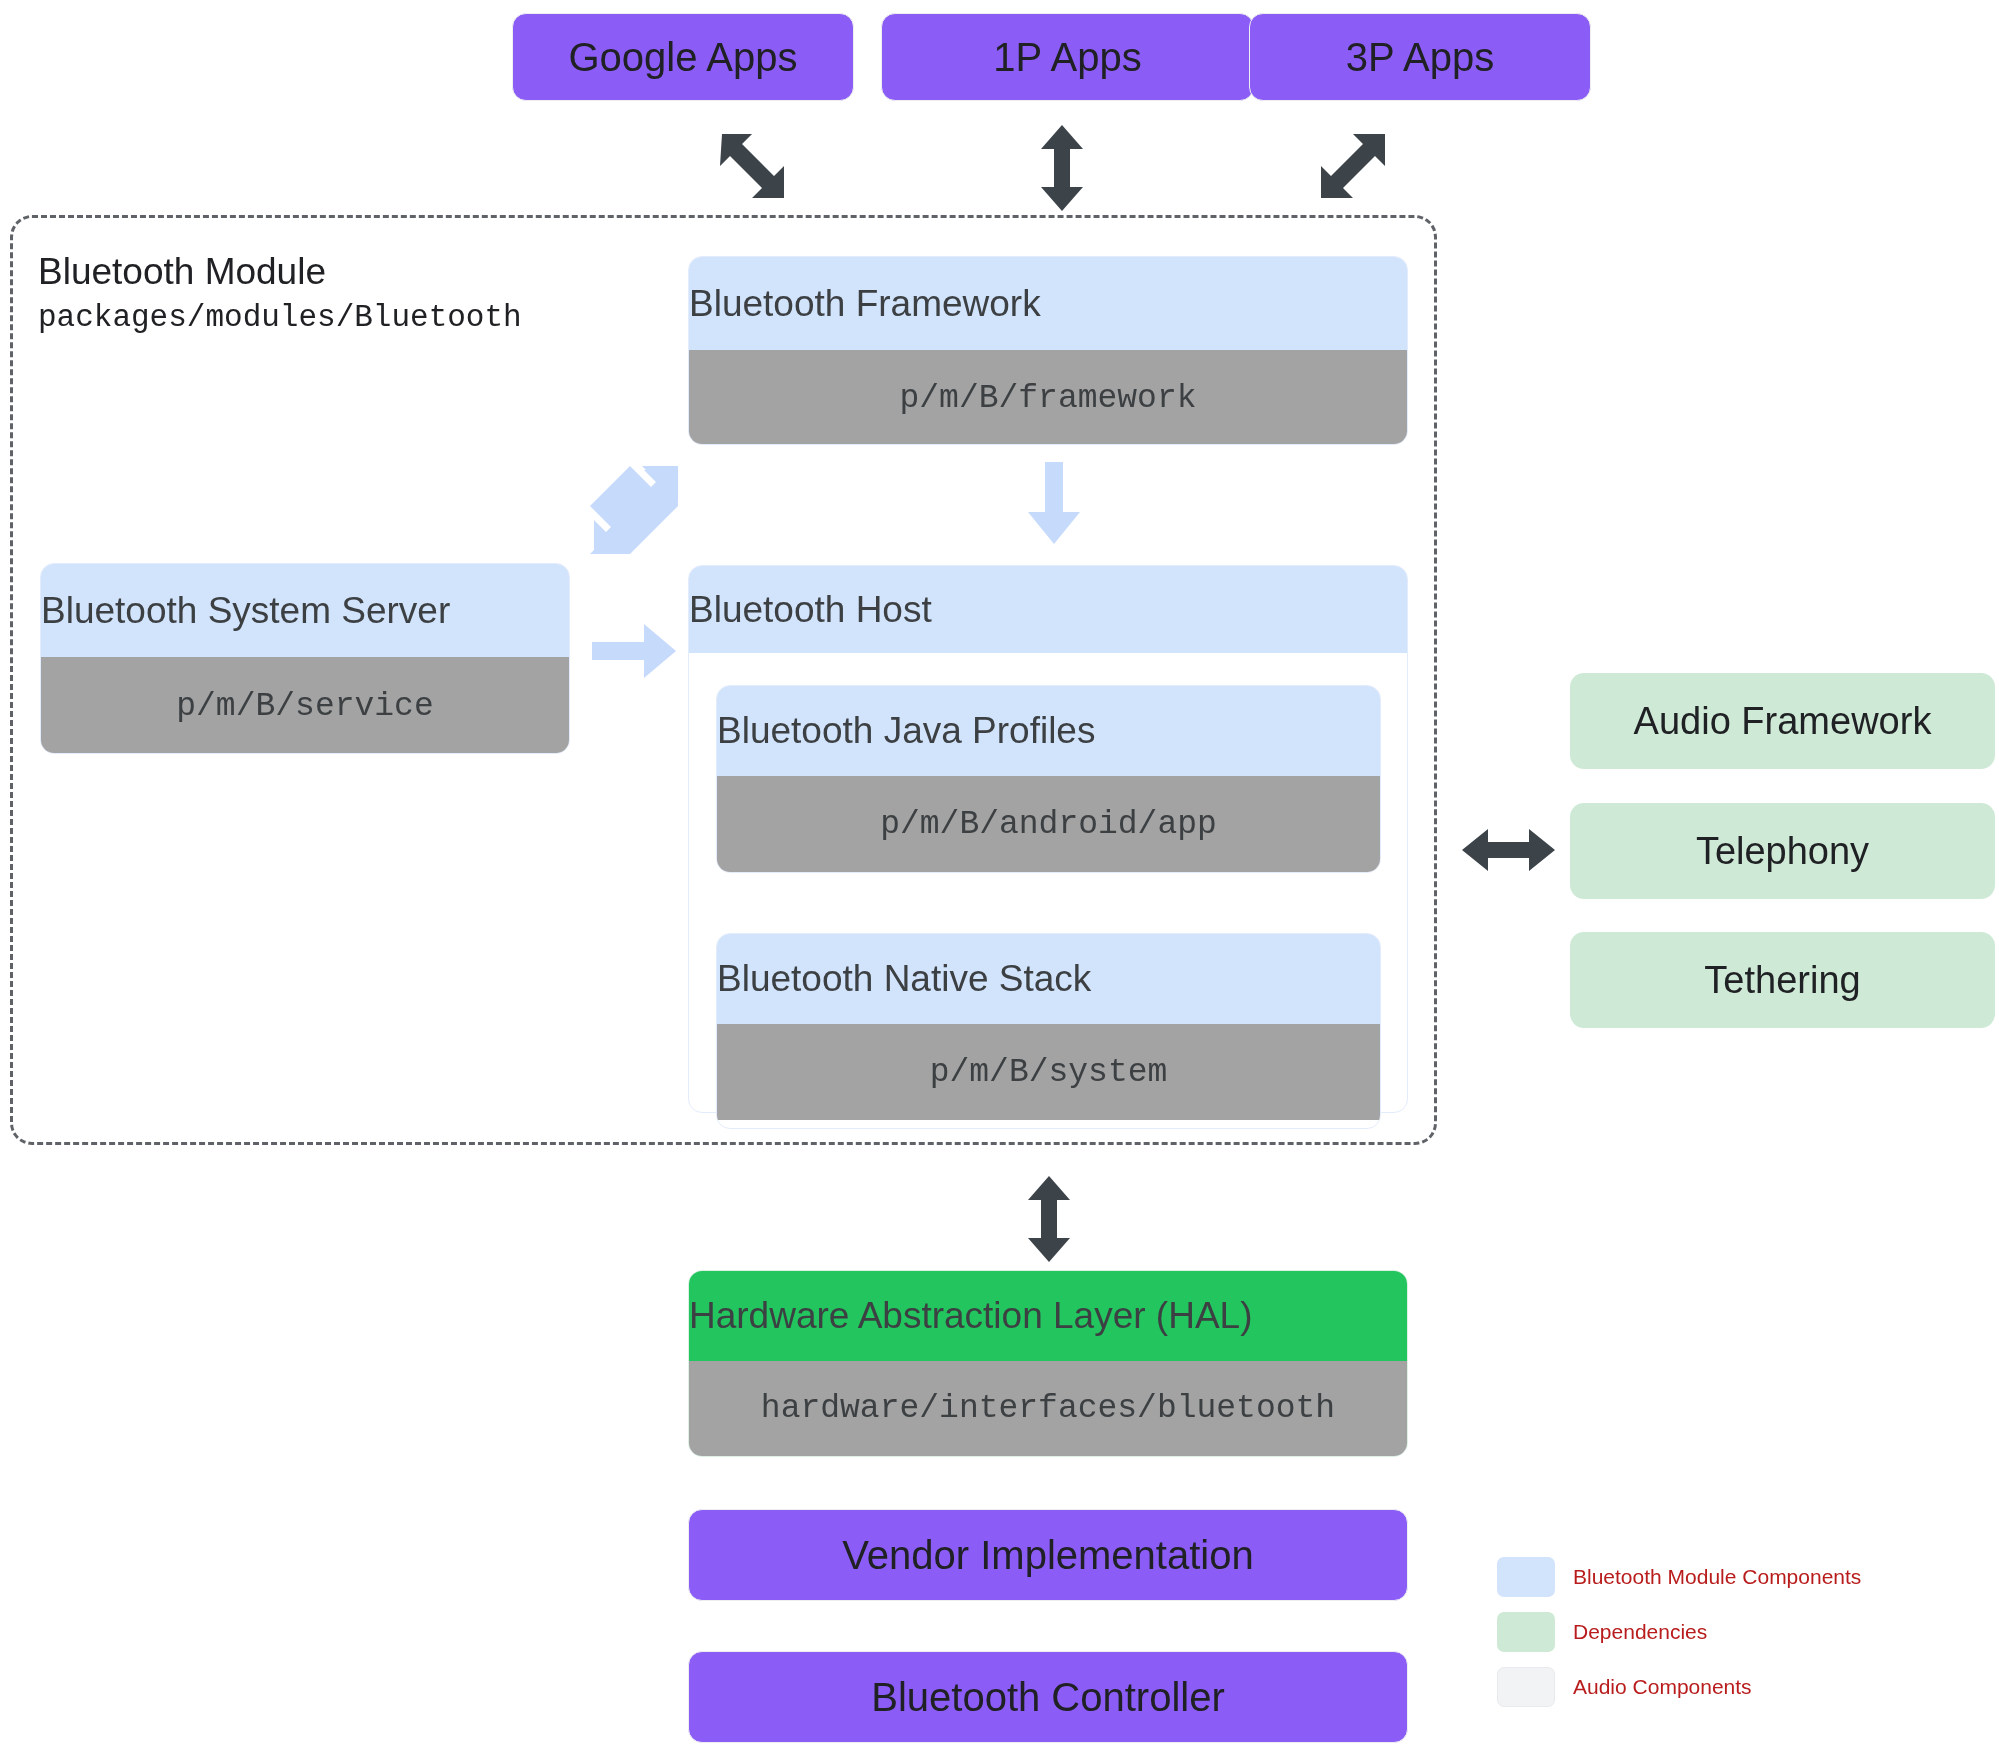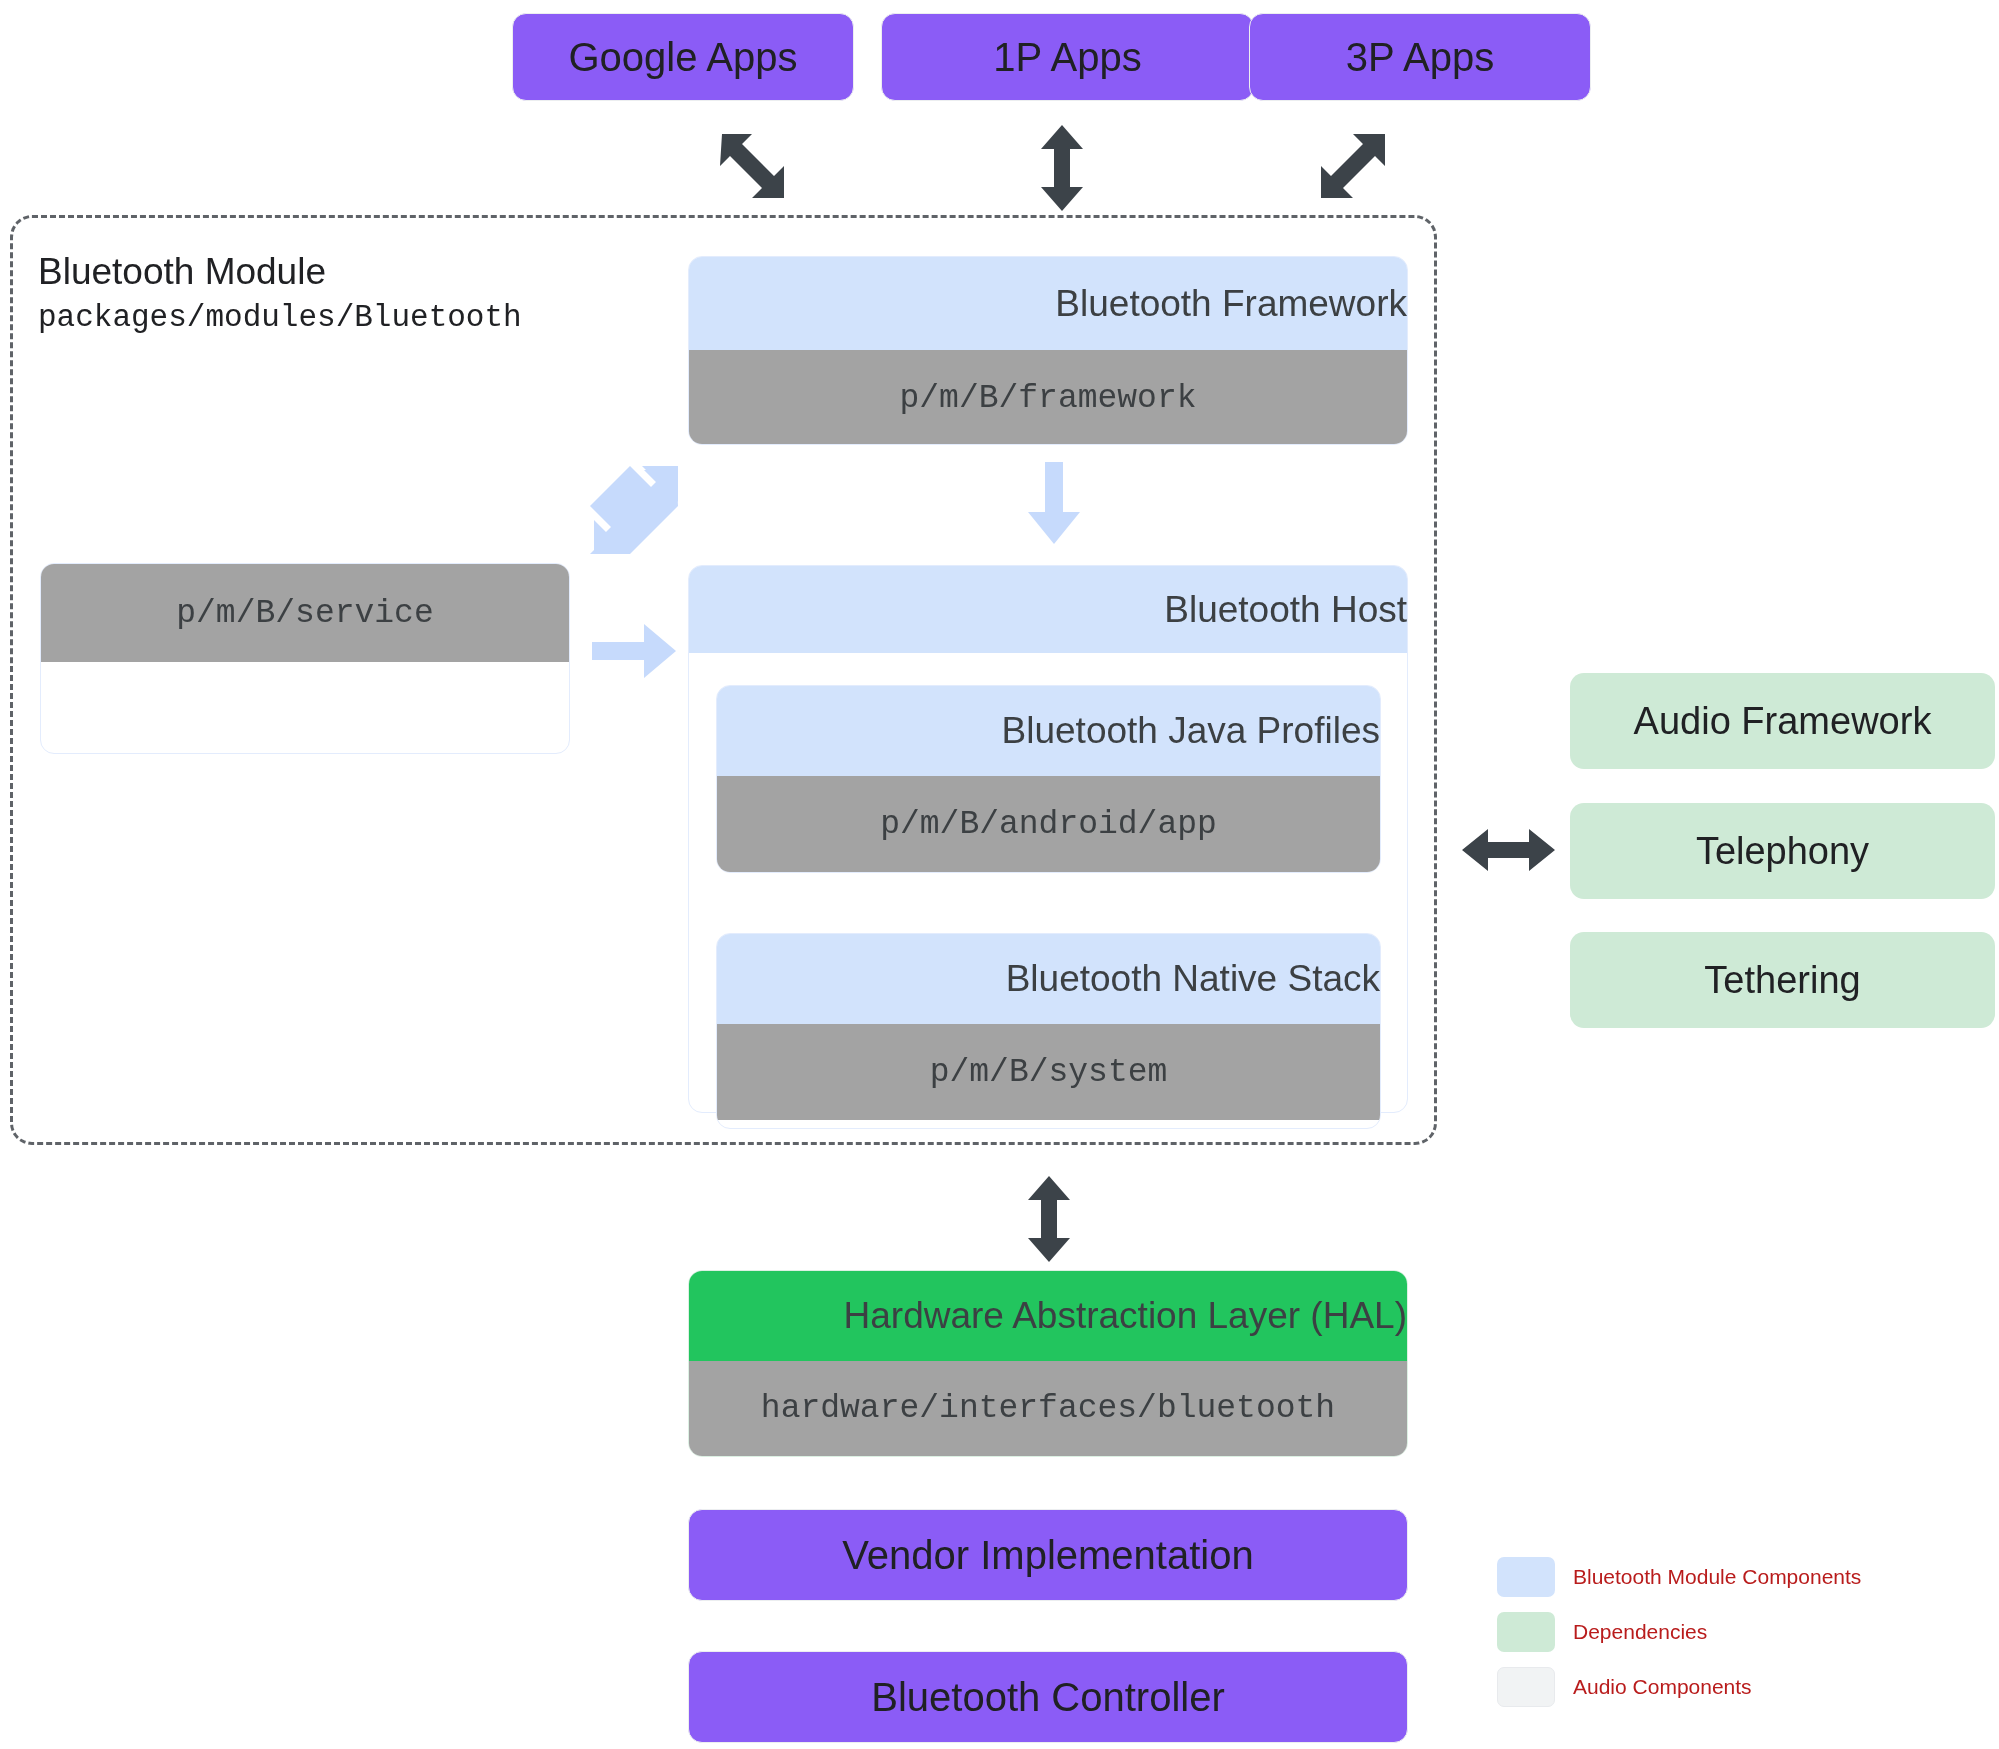--- a/index.html
+++ b/index.html
@@ -22,21 +22,21 @@
   
   .card {
     position: absolute;
     border-radius: 14px;
     box-sizing: border-box;
     overflow: hidden;
   }
   .card-head {
     display: flex;
     align-items: center;
-    justify-content: flex-end;
+    justify-content: flex-start;
     text-align: center;
     box-sizing: border-box;
     width: 100%;
   }
   .card-path {
     display: flex;
     align-items: center;
     justify-content: center;
     text-align: center;
     box-sizing: border-box;
@@ -185,20 +185,23 @@
       <path d="M88 0 L88 36 L52 0 Z"></path>
     </g>
   </svg>
   <svg class="arrow" style="left:592px; top:468px;" width="86" height="86" viewBox="0 0 86 86">
     <g fill="#c6dafc">
       <path d="M84 2 L84 34 L72 22 L22 72 L34 84 L2 84 L2 52 L14 64 L64 14 L52 2 Z"></path>
     </g>
   </svg>
 
   <div class="card blue" style="left:40px; top:563px; width:530px; height:191px;">
+    <div class="card-head" style="height:93px; font-size:37px;">
+      <span>Bluetooth System Server</span>
+    </div>
     <div class="card-path" style="height:98px; font-size:33px;">
       <span>p/m/B/service</span>
     </div>
   </div>
 
   <svg class="arrow" style="left:592px; top:624px;" width="84" height="54" viewBox="0 0 84 54">
     <g fill="#c6dafc">
       <path d="M0 18 L52 18 L52 0 L84 27 L52 54 L52 36 L0 36 Z"></path>
     </g>
   </svg>

